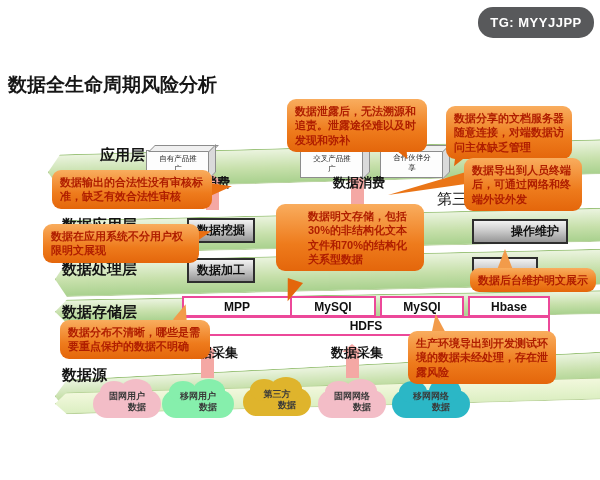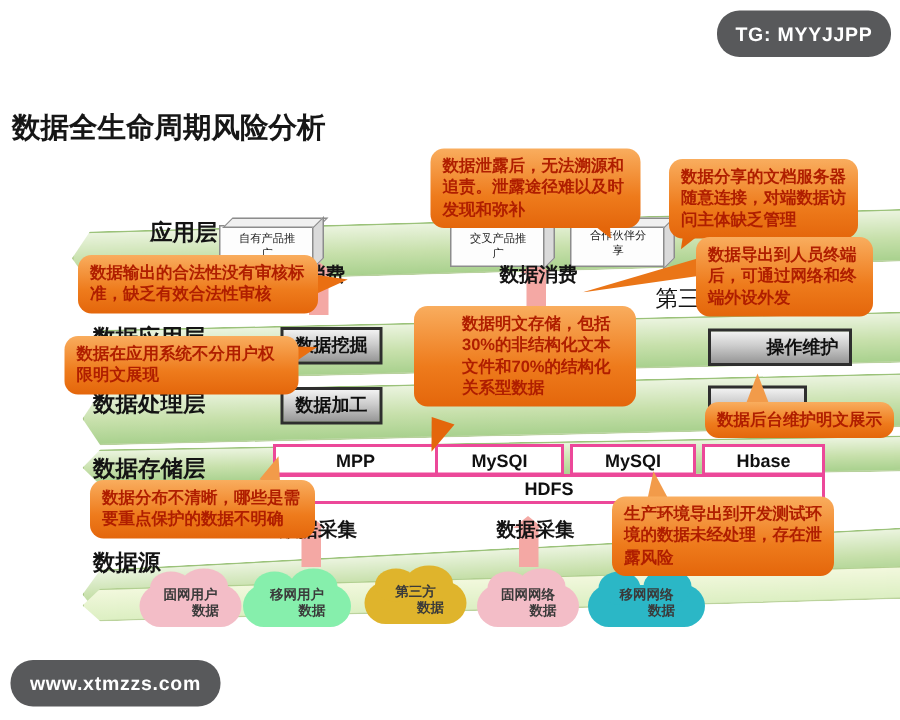--- a/index.html
+++ b/index.html
@@ -216,15 +216,14 @@
   <div id="co-legality" class="callout">数据输出的合法性没有审核标准，缺乏有效合法性审核</div>
   <div id="co-leak" class="callout">数据泄露后，无法溯源和追责。泄露途径难以及时发现和弥补</div>
   <div id="co-share" class="callout">数据分享的文档服务器随意连接，对端数据访问主体缺乏管理</div>
   <div id="co-export" class="callout">数据导出到人员终端后，可通过网络和终端外设外发</div>
   <div id="co-plaintext" class="callout">数据在应用系统不分用户权限明文展现</div>
   <div id="co-storage" class="callout">数据明文存储，包括30%的非结构化文本文件和70%的结构化关系型数据</div>
   <div id="co-maintain" class="callout">数据后台维护明文展示</div>
   <div id="co-distribution" class="callout">数据分布不清晰，哪些是需要重点保护的数据不明确</div>
   <div id="co-production" class="callout">生产环境导出到开发测试环境的数据未经处理，存在泄露风险</div>
 
-  <div id="site-badge" class="badge">www.xtmzzs.com</div>
 
 </div>
 
 </body></html>

